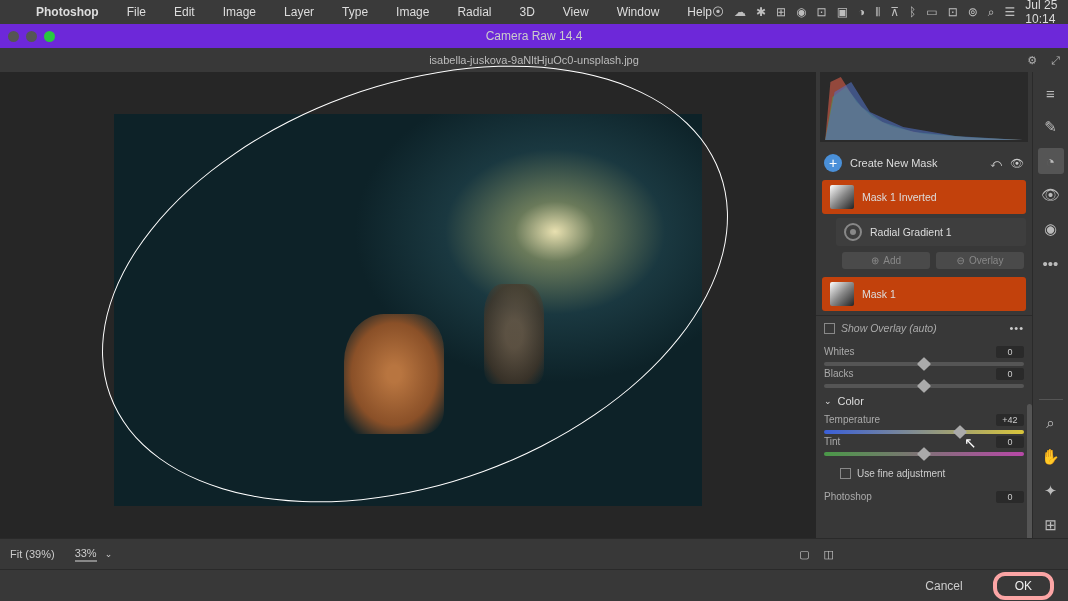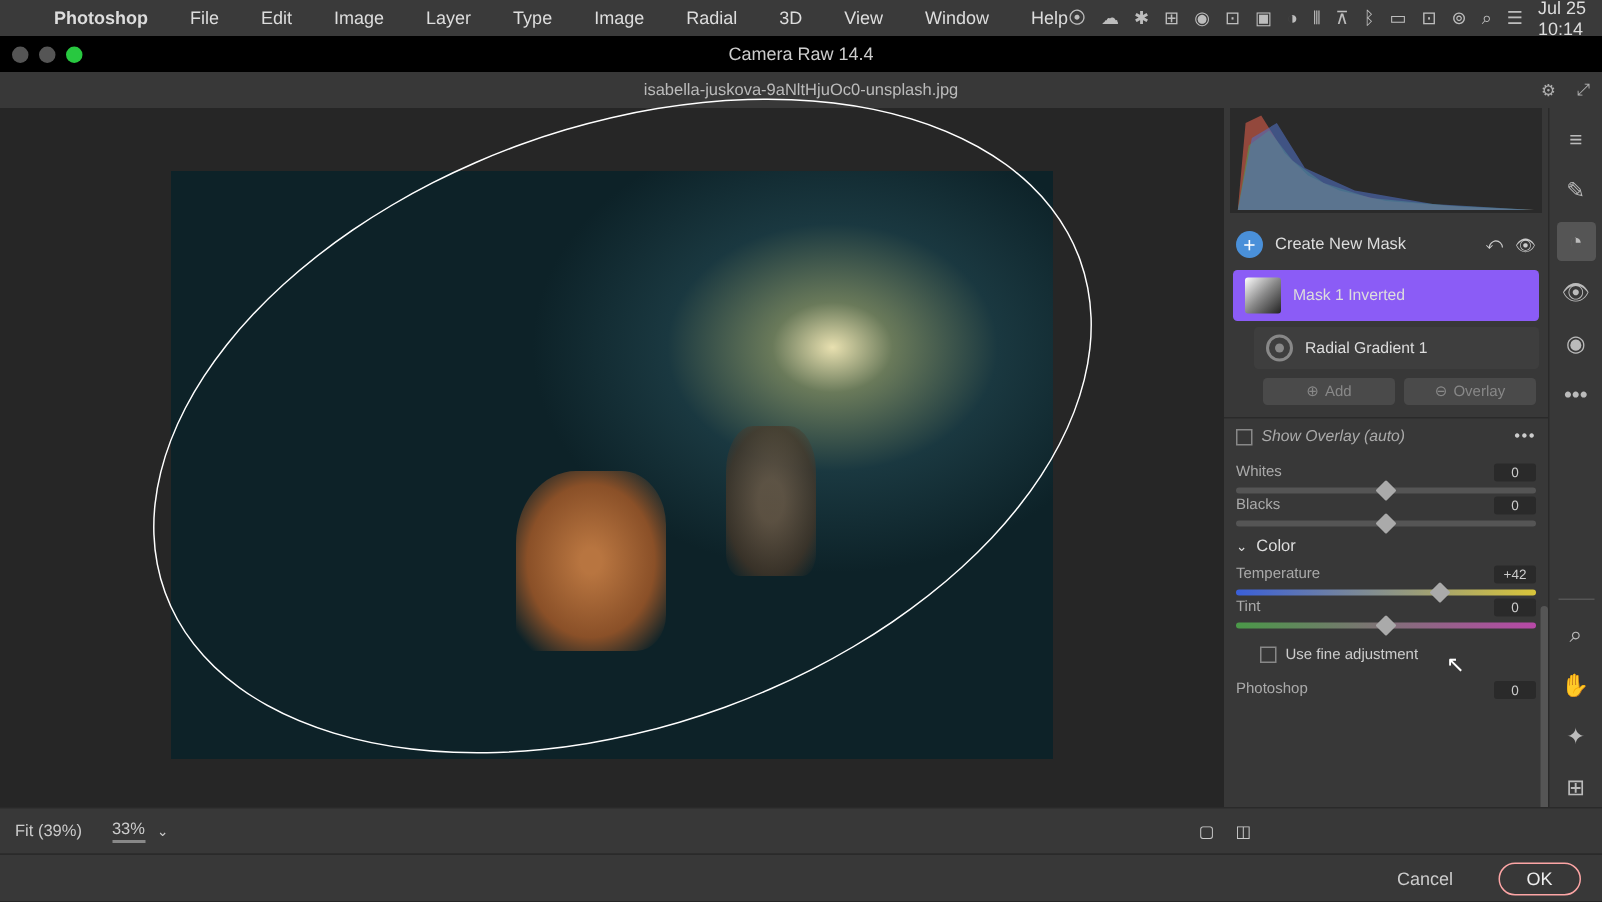--- a/index.html
+++ b/index.html
@@ -8,21 +8,21 @@
     
     .menubar { height: 24px; background: #3a3a3a; display: flex; align-items: center; padding: 0 8px; justify-content: space-between; }
     .menubar-left { display: flex; align-items: center; gap: 28px; }
     .menubar-right { display: flex; align-items: center; gap: 10px; font-size: 12px; }
     .apple-logo { font-size: 14px; }
     .menu-item { font-size: 12px; color: #ddd; cursor: default; }
     .app-name { font-weight: 600; }
     .status-icon { font-size: 12px; opacity: 0.9; }
     
     
-    .window-titlebar { height: 24px; background: #000000; display: flex; align-items: center; padding: 0 8px; position: relative; }
+    .window-titlebar { height: 24px; background: #6d28d9; display: flex; align-items: center; padding: 0 8px; position: relative; }
     .traffic-lights { display: flex; gap: 7px; }
     .traffic-light { width: 11px; height: 11px; border-radius: 50%; }
     .tl-close { background: #555; }
     .tl-min { background: #555; }
     .tl-max { background: #28c840; }
     .window-title { position: absolute; left: 50%; transform: translateX(-50%); font-size: 12px; color: #ccc; }
     
     
     .sub-header { height: 24px; background: #383838; display: flex; align-items: center; padding: 0 8px; position: relative; }
     .sub-title { position: absolute; left: 50%; transform: translateX(-50%); font-size: 11px; color: #bbb; }
@@ -40,21 +40,21 @@
     
     .right-panel { width: 216px; background: #383838; display: flex; flex-direction: column; overflow: hidden; position: relative; }
     .histogram { height: 70px; background: #2a2a2a; position: relative; margin: 0 4px 6px 4px; }
     .histogram svg { width: 100%; height: 100%; }
     
     .create-mask-row { display: flex; align-items: center; padding: 6px 8px; gap: 8px; }
     .add-btn { width: 18px; height: 18px; border-radius: 50%; background: #4a90d9; display: flex; align-items: center; justify-content: center; font-size: 14px; color: #fff; cursor: pointer; }
     .create-mask-label { flex: 1; font-size: 11px; color: #ddd; }
     .mask-tools { display: flex; gap: 8px; }
     
-    .mask-item { display: flex; align-items: center; padding: 5px 8px; gap: 8px; background: #8b5cf6; margin: 2px 6px; border-radius: 3px; }
+    .mask-item { display: flex; align-items: center; padding: 5px 8px; gap: 8px; background: #c2410c; margin: 2px 6px; border-radius: 3px; }
     .mask-item.sub { margin-left: 20px; background: #3e3e3e; }
     .mask-thumb { width: 24px; height: 24px; background: linear-gradient(135deg, #fff 0%, #888 50%, #222 100%); border-radius: 2px; }
     .radial-thumb { width: 18px; height: 18px; border-radius: 50%; border: 2px solid #888; display: flex; align-items: center; justify-content: center; }
     .radial-thumb::after { content: ''; width: 6px; height: 6px; border-radius: 50%; background: #888; }
     .mask-label { font-size: 10.5px; color: #ddd; }
     
     .add-subtract-row { display: flex; gap: 6px; padding: 4px 8px 6px 26px; }
     .as-btn { flex: 1; padding: 3px 0; background: #4a4a4a; border-radius: 3px; text-align: center; font-size: 10px; cursor: pointer; display: flex; align-items: center; justify-content: center; gap: 4px; color: #888; }
     
     .overlay-row { display: flex; align-items: center; padding: 6px 8px; gap: 6px; border-top: 1px solid #2a2a2a; margin-top: 2px; }
@@ -90,21 +90,21 @@
     .bottom-bar { height: 31px; background: #383838; display: flex; align-items: center; padding: 0 10px; border-top: 1px solid #2a2a2a; }
     .fit-label { font-size: 11px; margin-right: 20px; }
     .zoom-val { font-size: 11px; border-bottom: 2px solid #888; padding-bottom: 1px; }
     .zoom-chev { margin-left: 8px; font-size: 9px; }
     .bottom-right { margin-left: auto; display: flex; gap: 14px; padding-right: 224px; }
     
     
     .footer { height: 32px; background: #383838; display: flex; justify-content: flex-end; align-items: center; padding: 0 14px; gap: 12px; border-top: 1px solid #2a2a2a; }
     .btn { padding: 3px 18px; border-radius: 12px; font-size: 12px; cursor: pointer; }
     .btn-cancel { color: #ccc; }
-    .btn-ok { border: 1px solid #fca5a5; color: #eee; }
+    .btn-ok { border: 4px solid #fca5a5; color: #eee; }
     
     .cursor-ptr { position: absolute; left: 964px; top: 434px; font-size: 15px; color: #fff; pointer-events: none; z-index: 100; }
     
     .right-scrollbar { position: absolute; right: 0; top: 332px; width: 5px; height: 148px; background: #555; border-radius: 3px; }
   </style>
 </head>
 <body>
 
 <div class="menubar">
   <div class="menubar-left">
@@ -201,20 +201,24 @@
       <div class="as-btn">
           <span>⊕</span>
           <span>Add</span>
         </div>
       <div class="as-btn">
           <span>⊖</span>
           <span>Overlay</span>
         </div>
     </div>
 
+    <div class="mask-item">
+      <div class="mask-thumb"></div>
+      <div class="mask-label">Mask 1</div>
+    </div>
 
     <div class="overlay-row">
       <div class="checkbox"></div>
       <div class="overlay-label">Show Overlay (auto)</div>
       <div class="dots">•••</div>
     </div>
 
     <div class="adj-panel">
       <div class="slider-row">
         <div class="slider-label-row">

